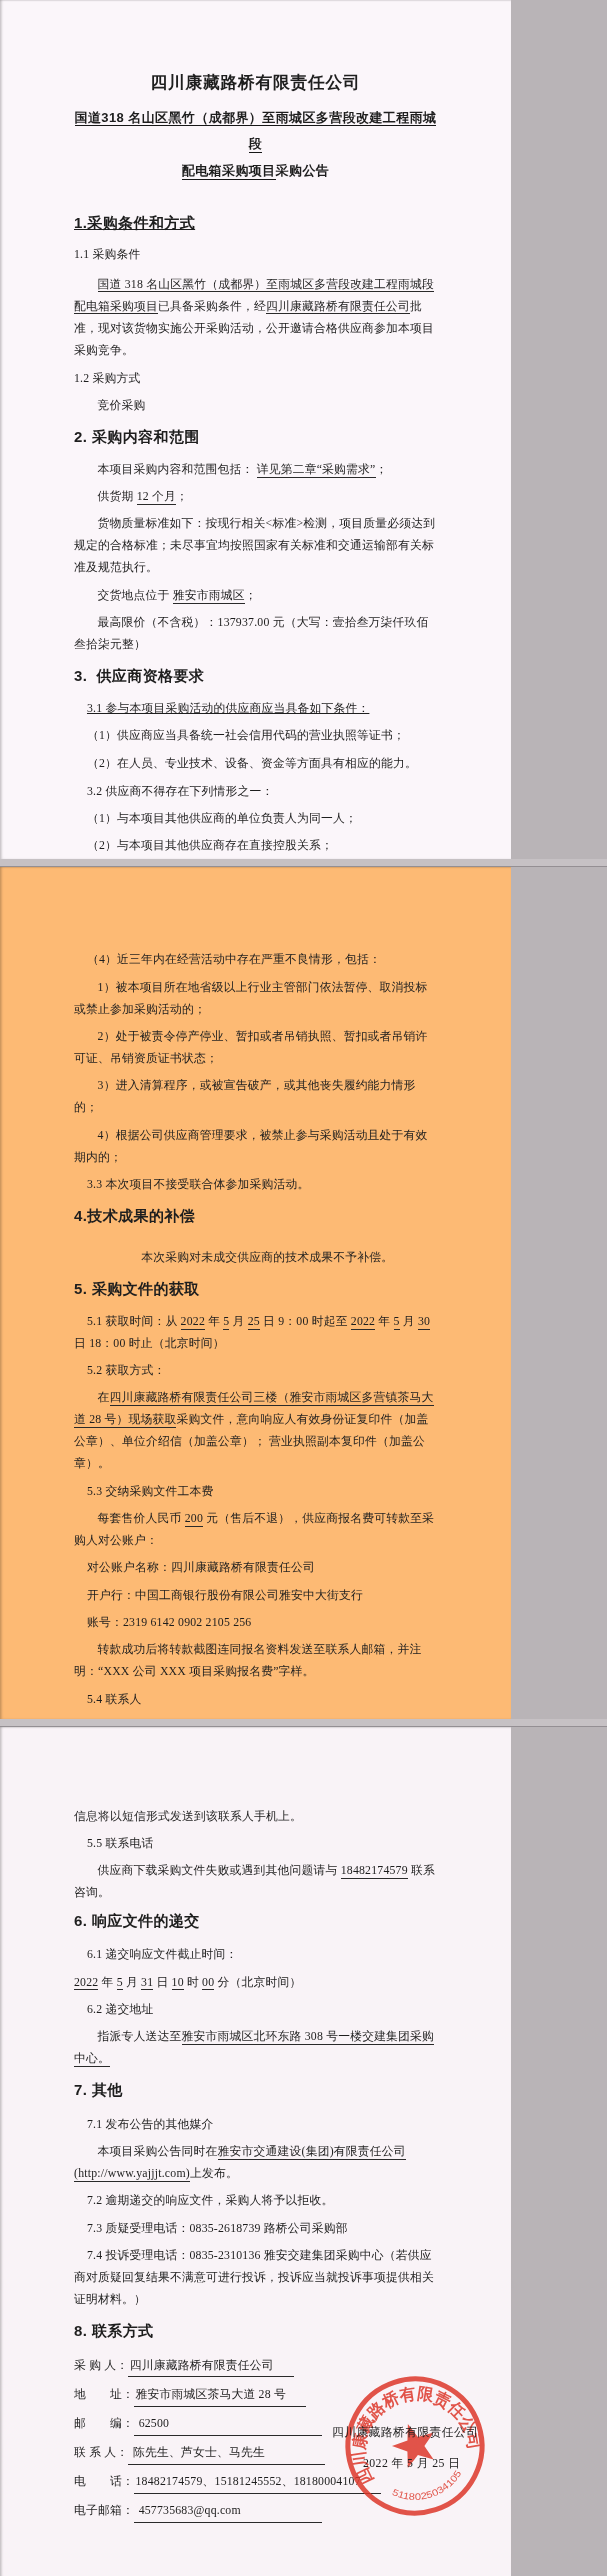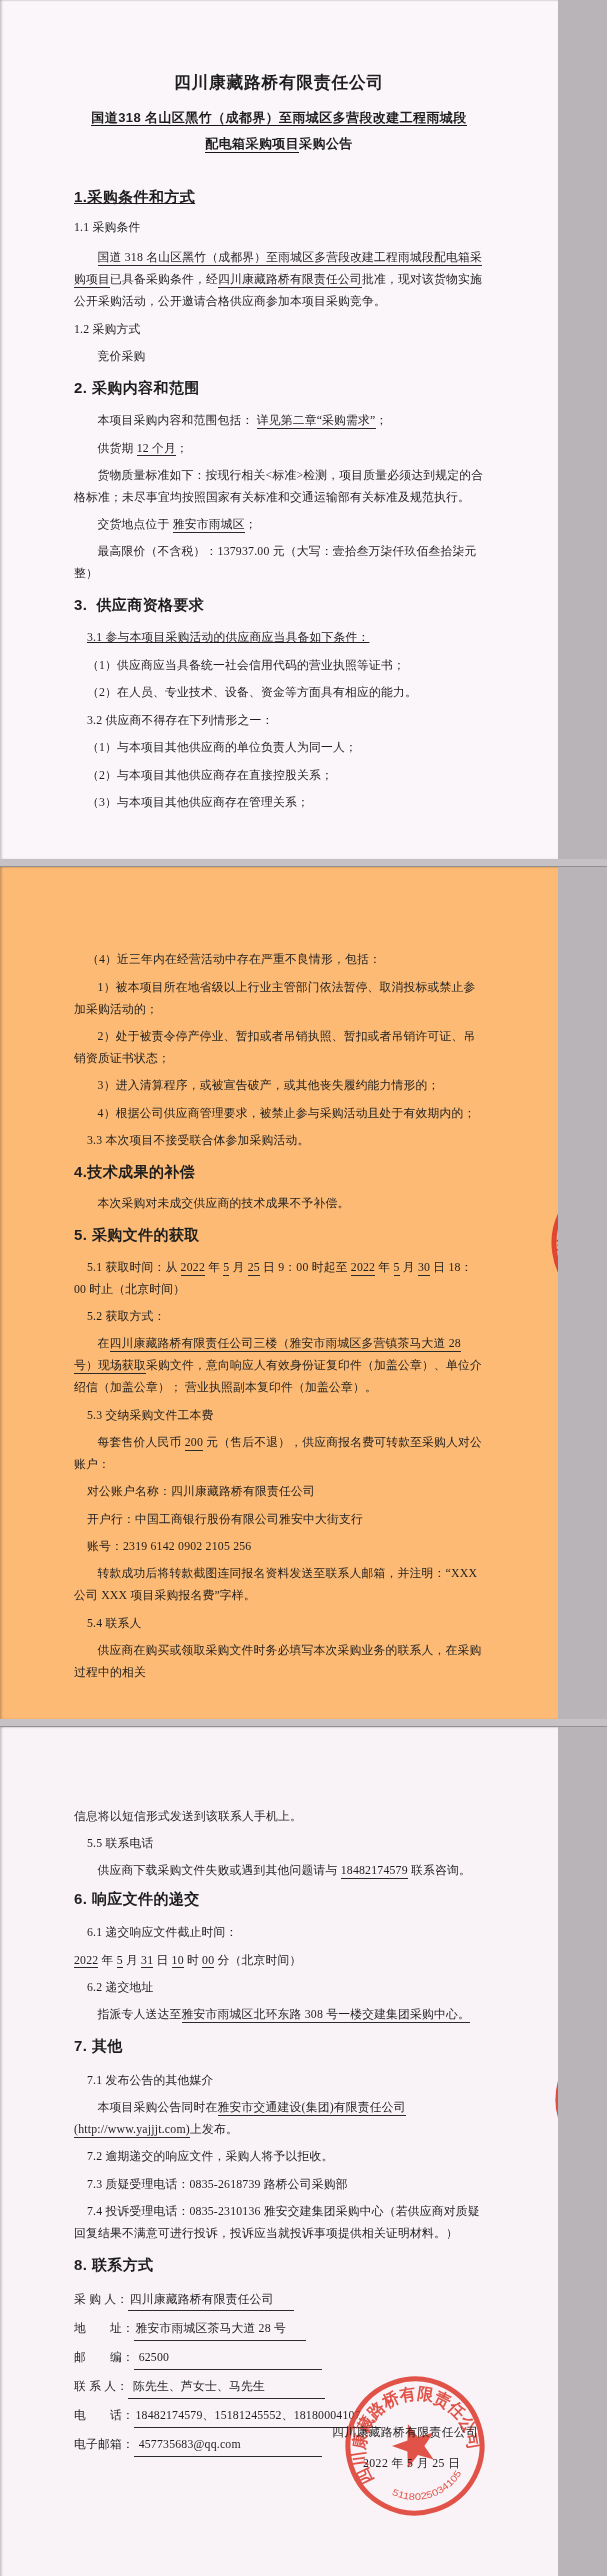--- a/index.html
+++ b/index.html
@@ -1,17 +1,17 @@
 <!DOCTYPE html>
 <html style="font-size:12px"><head>
 <meta charset="utf-8">
 <style>
   html,body{margin:0;padding:0;background:#b9b4b7;}
   body{width:607px;font-family:"Liberation Serif","DejaVu Serif",serif;color:#1e1e1e;}
-  .page{position:relative;width:558px;overflow:hidden;background:#fbf6fa;
+  .page{position:relative;width:511px;overflow:hidden;background:#fbf6fa;
         box-shadow:inset 2.3px 0 2.3px -0.8px rgba(0,0,0,.22), inset 0 1.5px 1.5px -0.8px rgba(0,0,0,.12);}
   .page-1{height:859px;}
   .page-2{height:852px;background:#fdba74;}
   .page-3{height:851px;background:#f9f3f7;}
   .page-gap{height:6.8px;background:#c6c1c4;border-bottom:0.8px solid #948f93;}
   .flow{padding:0 74px;}
   .page-1 .flow{padding-top:71px;}
   .page-2 .flow{padding-top:77px;}
   .page-3 .flow{padding-top:73px;}
 
@@ -74,21 +74,21 @@
 
 <div class="page page-2">
   <div class="flow">
       <div class="p ind1" style="margin-top: 4.6px;"><span>（4）近三年内在经营活动中存在严重不良情形，包括：</span></div>
       <div class="p ind2"><span>1）被本项目所在地省级以上行业主管部门依法暂停、取消投标或禁止参加采购活动的；</span></div>
       <div class="p ind2"><span>2）处于被责令停产停业、暂扣或者吊销执照、暂扣或者吊销许可证、吊销资质证书状态；</span></div>
       <div class="p ind2"><span>3）进入清算程序，或被宣告破产，或其他丧失履约能力情形的；</span></div>
       <div class="p ind2"><span>4）根据公司供应商管理要求，被禁止参与采购活动且处于有效期内的；</span></div>
       <div class="p ind1"><span>3.3 本次项目不接受联合体参加采购活动。</span></div>
       <div class="h1" style="margin-top: 9px;"><span>4.技术成果的补偿</span></div>
-      <div class="p" style="margin-top: 8px;"><span>本次采购对未成交供应商的技术成果不予补偿。</span></div>
+      <div class="p" style="margin-top: 18px; text-align: center;"><span>本次采购对未成交供应商的技术成果不予补偿。</span></div>
       <div class="h1" style="margin-top: 9px;"><span>5. 采购文件的获取</span></div>
       <div class="p ind1" style="margin-top: 9px;"><span>5.1 获取时间：从 </span><span class="u">2022</span><span> 年 </span><span class="u">5</span><span> 月 </span><span class="u">25</span><span> 日 9：00 时起至 </span><span class="u">2022</span><span> 年 </span><span class="u">5</span><span> 月 </span><span class="u">30</span><span> 日 18：00 时止（北京时间）</span></div>
       <div class="p ind1"><span>5.2 获取方式：</span></div>
       <div class="p"><span>在</span><span class="u">四川康藏路桥有限责任公司三楼（雅安市雨城区多营镇茶马大道 28 号）现场获取</span><span>采购文件，意向响应人有效身份证复印件（加盖公章）、单位介绍信（加盖公章）； 营业执照副本复印件（加盖公章）。</span></div>
       <div class="p ind1"><span>5.3 交纳采购文件工本费</span></div>
       <div class="p"><span>每套售价人民币 </span><span class="u">200</span><span> 元（售后不退），供应商报名费可转款至采购人对公账户：</span></div>
       <div class="p ind1"><span>对公账户名称：四川康藏路桥有限责任公司</span></div>
       <div class="p ind1"><span>开户行：中国工商银行股份有限公司雅安中大街支行</span></div>
       <div class="p ind1"><span>账号：2319 6142 0902 2105 256</span></div>
       <div class="p"><span>转款成功后将转款截图连同报名资料发送至联系人邮箱，并注明：“XXX 公司 XXX 项目采购报名费”字样。</span></div>

